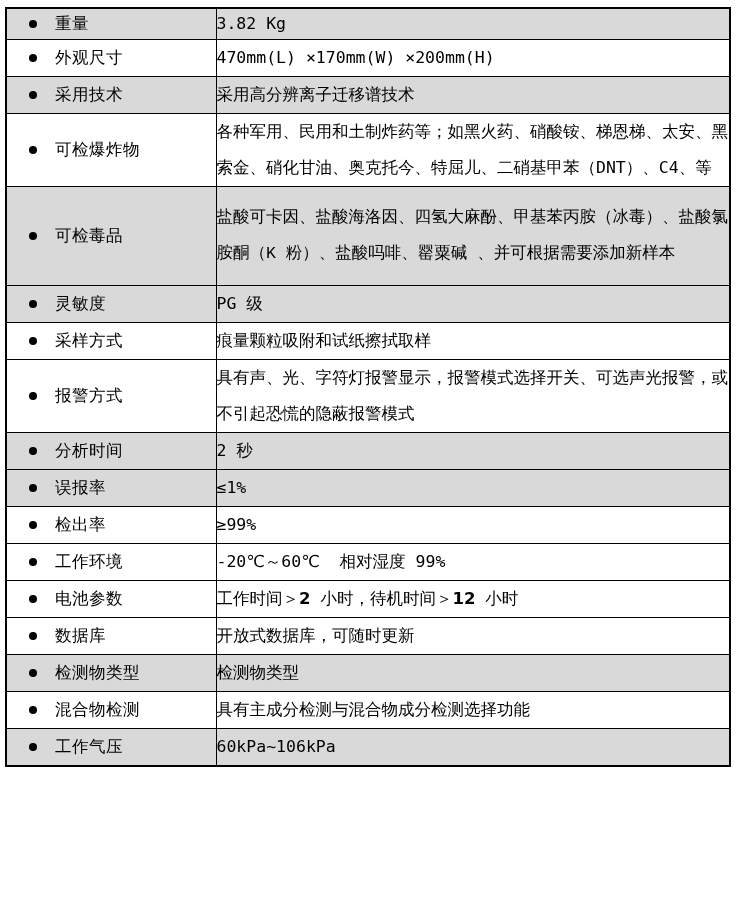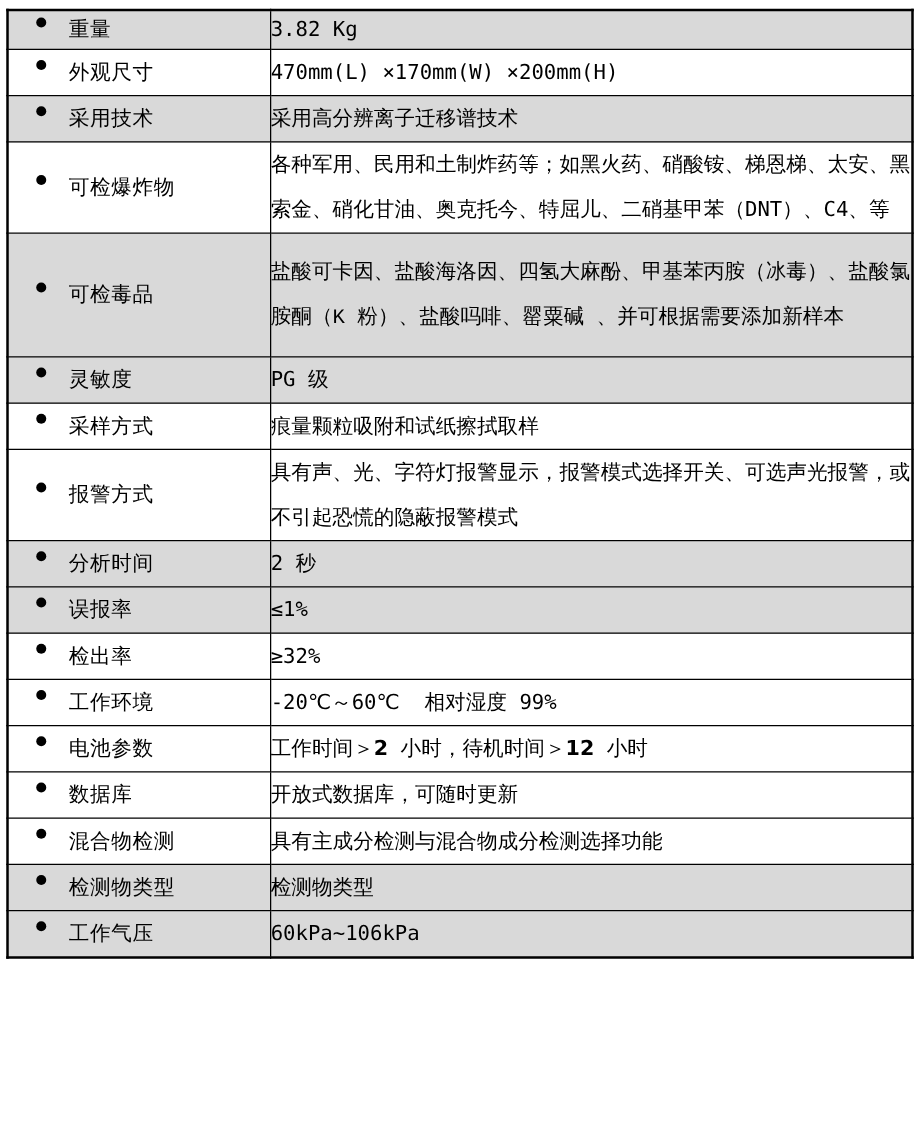--- a/index.html
+++ b/index.html
@@ -27,20 +27,21 @@
   .spec-table col.c-label { width: 210px; }
   .spec-table td {
     border: 1.5px solid var(--border-color, #000);
     vertical-align: middle;
     font-size: 16.5px;
     padding: 0;
   }
   tr.row-shaded td { background: var(--shade-color, #d9d9d9); }
   .label-cell .label-inner {
     display: flex;
+    align-items: center;
     padding-left: 22px;
   }
   .bullet {
     display: inline-block;
     width: 8px;
     height: 8px;
     background: #000;
     border-radius: 50%;
     margin-right: 18px;
     flex: 0 0 auto;
@@ -164,21 +165,21 @@
     </td>
     <td class="value-cell">≤1%</td>
   </tr>
       <tr class="spec-row">
     <td class="label-cell">
       <div class="label-inner">
         <span class="bullet"></span>
         <span class="label-text">检出率</span>
       </div>
     </td>
-    <td class="value-cell">≥32%</td>
+    <td class="value-cell">≥99%</td>
   </tr>
       <tr class="spec-row">
     <td class="label-cell">
       <div class="label-inner">
         <span class="bullet"></span>
         <span class="label-text">工作环境</span>
       </div>
     </td>
     <td class="value-cell">-20℃～60℃  相对湿度 99%</td>
   </tr>
@@ -193,37 +194,37 @@
   </tr>
       <tr class="spec-row">
     <td class="label-cell">
       <div class="label-inner">
         <span class="bullet"></span>
         <span class="label-text">数据库</span>
       </div>
     </td>
     <td class="value-cell">开放式数据库，可随时更新</td>
   </tr>
+      <tr class="spec-row row-shaded">
+    <td class="label-cell">
+      <div class="label-inner">
+        <span class="bullet"></span>
+        <span class="label-text">检测物类型</span>
+      </div>
+    </td>
+    <td class="value-cell">检测物类型</td>
+  </tr>
       <tr class="spec-row">
     <td class="label-cell">
       <div class="label-inner">
         <span class="bullet"></span>
         <span class="label-text">混合物检测</span>
       </div>
     </td>
     <td class="value-cell">具有主成分检测与混合物成分检测选择功能</td>
-  </tr>
-      <tr class="spec-row row-shaded">
-    <td class="label-cell">
-      <div class="label-inner">
-        <span class="bullet"></span>
-        <span class="label-text">检测物类型</span>
-      </div>
-    </td>
-    <td class="value-cell">检测物类型</td>
   </tr>
       <tr class="spec-row row-shaded">
     <td class="label-cell">
       <div class="label-inner">
         <span class="bullet"></span>
         <span class="label-text">工作气压</span>
       </div>
     </td>
     <td class="value-cell">60kPa~106kPa</td>
   </tr>

